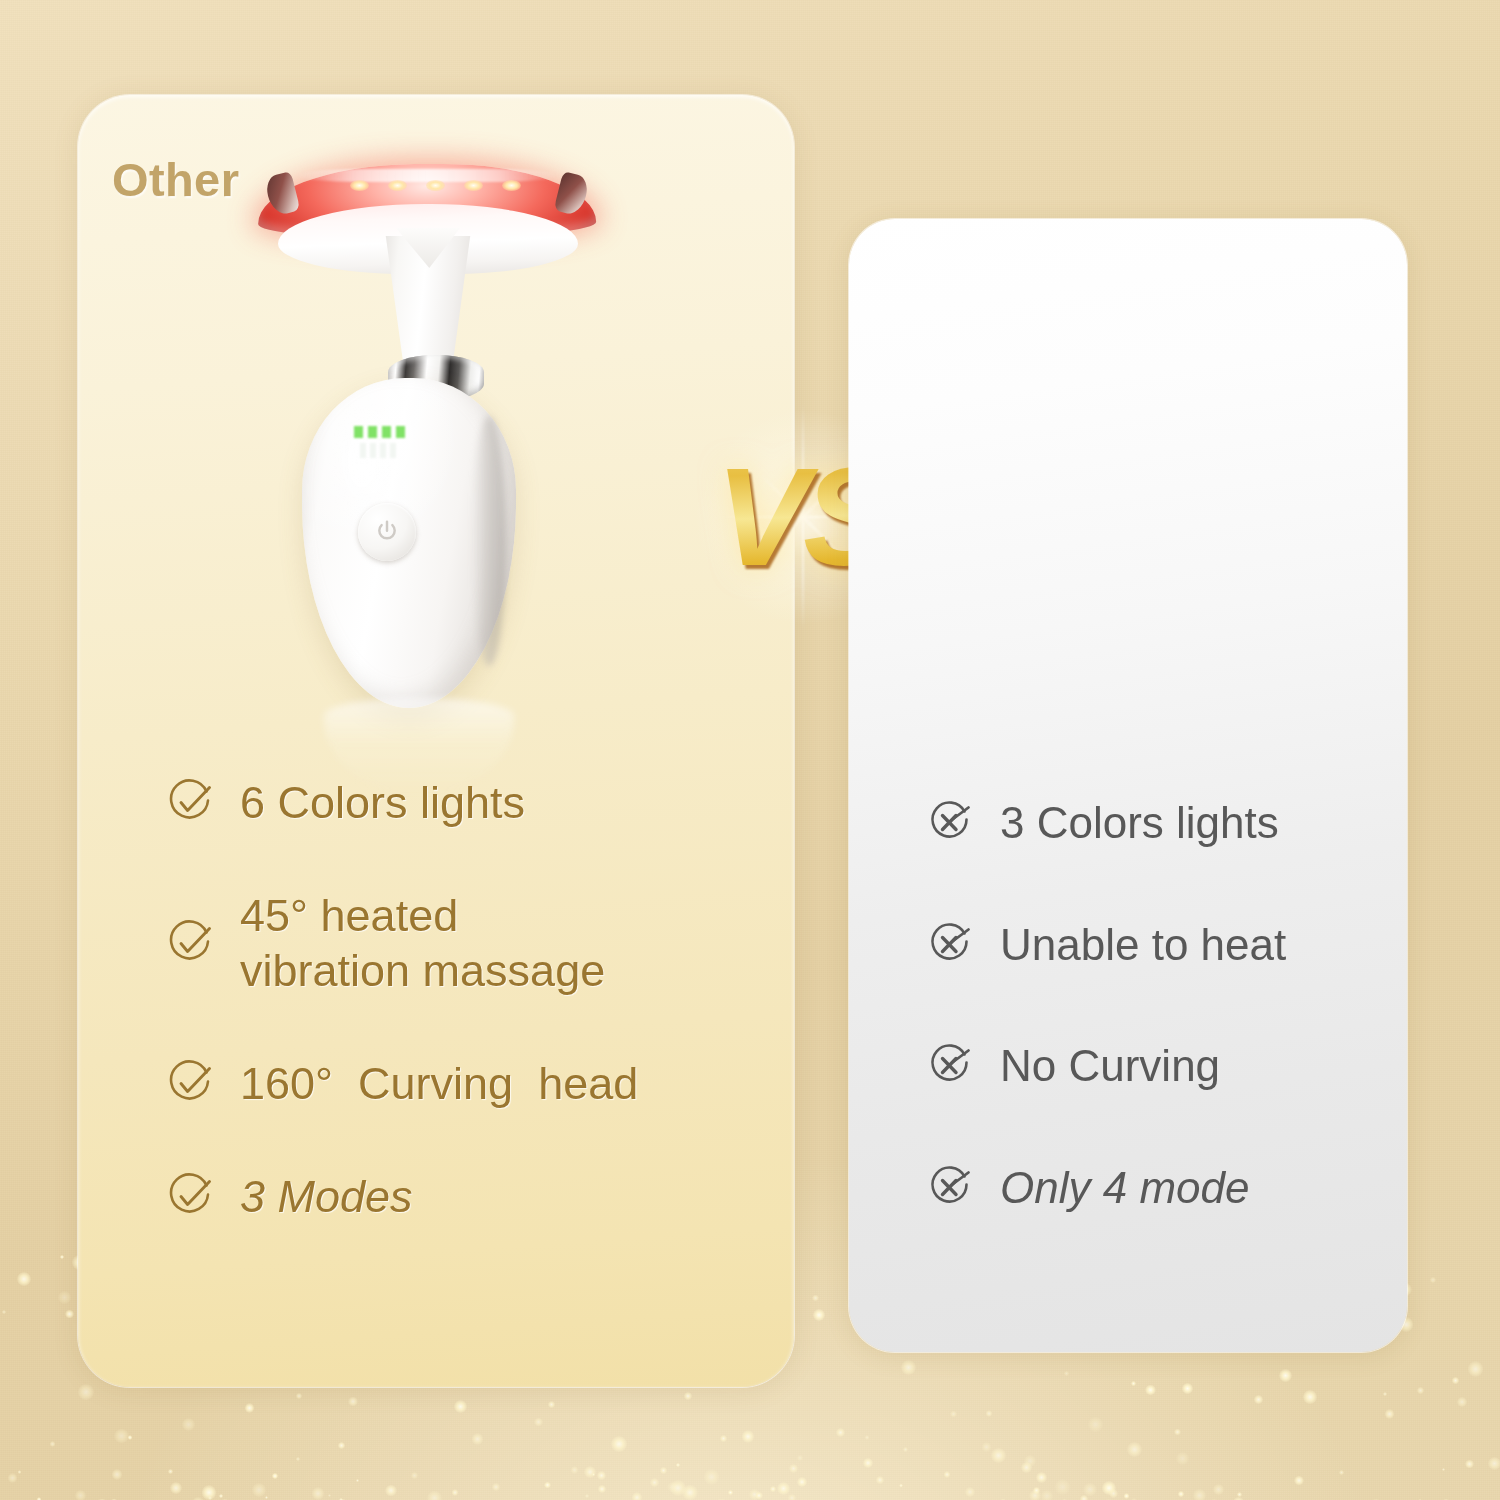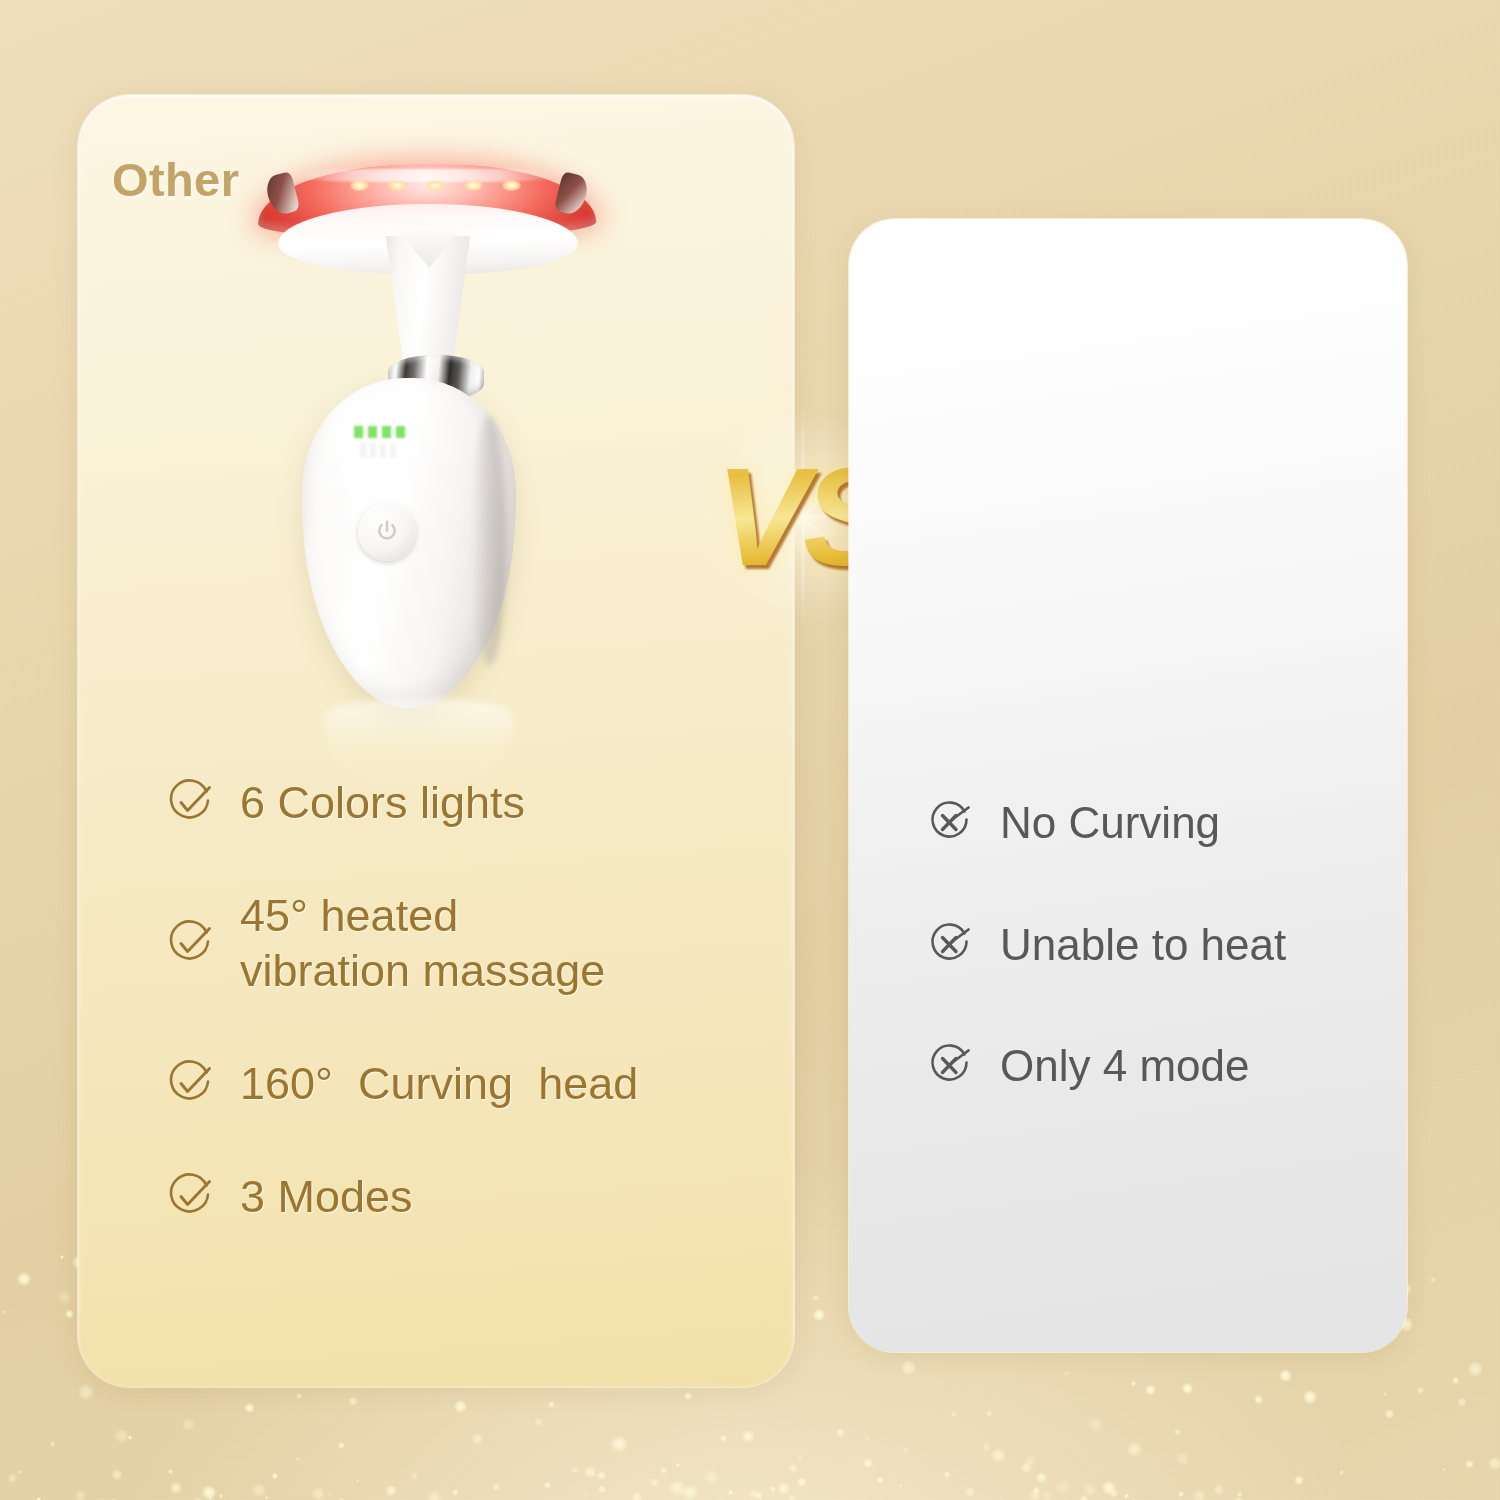--- a/index.html
+++ b/index.html
@@ -261,21 +261,21 @@
   #list-other { left: 926px; top: 796px; width: 440px; }
 
   .feat {
     display: flex;
     align-items: center;
     gap: 26px;
   }
   #list-ours  .feat { margin-bottom: 58px; }
   #list-other .feat { margin-bottom: 68px; }
   #list-ours  .feat:last-child,
-  #list-other .feat:last-child { margin-bottom: 0; }
+  #list-other .feat:last-child { margin-bottom: 0; font-style: italic; }
 
   .feat .ico { flex: 0 0 auto; width: 48px; height: 48px; }
   .feat .ico svg { width: 48px; height: 48px; display: block; }
 
   .feat .txt {
     font-size: 45px;
     line-height: 1.22;
     white-space: pre-wrap;
   }
   #list-ours .feat .txt {
@@ -602,31 +602,30 @@
     <div class="ray r3" style="transform:translate(-50%,-50%) rotate(45deg);"></div>
     <div class="ray r3" style="transform:translate(-50%,-50%) rotate(-45deg);"></div>
     <div class="vstext">VS</div>
   </div>
 
   <div id="card-other"></div>
 
 
   <div class="feat-list" id="list-other">
 
-
     <div class="feat">
       <span class="ico">
         <svg viewBox="0 0 48 48">
           <path d="M38.5 12.5 A17 17 0 1 0 40.5 20.5" fill="none" stroke="#585858" stroke-width="2.6" stroke-linecap="round"></path>
           <path d="M16.5 16.5 L30 30.5" fill="none" stroke="#585858" stroke-width="3.4" stroke-linecap="round"></path>
           <path d="M30 16.5 L16.5 30.5" fill="none" stroke="#585858" stroke-width="3.4" stroke-linecap="round"></path>
           <path d="M27 20 L42.5 8.5" fill="none" stroke="#585858" stroke-width="2.8" stroke-linecap="round"></path>
         </svg>
       </span>
-      <span class="txt">No Curving</span>
+      <span class="txt">3 Colors lights</span>
     </div>
 
     <div class="feat">
       <span class="ico">
         <svg viewBox="0 0 48 48">
           <path d="M38.5 12.5 A17 17 0 1 0 40.5 20.5" fill="none" stroke="#585858" stroke-width="2.6" stroke-linecap="round"></path>
           <path d="M16.5 16.5 L30 30.5" fill="none" stroke="#585858" stroke-width="3.4" stroke-linecap="round"></path>
           <path d="M30 16.5 L16.5 30.5" fill="none" stroke="#585858" stroke-width="3.4" stroke-linecap="round"></path>
           <path d="M27 20 L42.5 8.5" fill="none" stroke="#585858" stroke-width="2.8" stroke-linecap="round"></path>
         </svg>
@@ -636,17 +635,29 @@
 
     <div class="feat">
       <span class="ico">
         <svg viewBox="0 0 48 48">
           <path d="M38.5 12.5 A17 17 0 1 0 40.5 20.5" fill="none" stroke="#585858" stroke-width="2.6" stroke-linecap="round"></path>
           <path d="M16.5 16.5 L30 30.5" fill="none" stroke="#585858" stroke-width="3.4" stroke-linecap="round"></path>
           <path d="M30 16.5 L16.5 30.5" fill="none" stroke="#585858" stroke-width="3.4" stroke-linecap="round"></path>
           <path d="M27 20 L42.5 8.5" fill="none" stroke="#585858" stroke-width="2.8" stroke-linecap="round"></path>
         </svg>
       </span>
+      <span class="txt">No Curving</span>
+    </div>
+
+    <div class="feat">
+      <span class="ico">
+        <svg viewBox="0 0 48 48">
+          <path d="M38.5 12.5 A17 17 0 1 0 40.5 20.5" fill="none" stroke="#585858" stroke-width="2.6" stroke-linecap="round"></path>
+          <path d="M16.5 16.5 L30 30.5" fill="none" stroke="#585858" stroke-width="3.4" stroke-linecap="round"></path>
+          <path d="M30 16.5 L16.5 30.5" fill="none" stroke="#585858" stroke-width="3.4" stroke-linecap="round"></path>
+          <path d="M27 20 L42.5 8.5" fill="none" stroke="#585858" stroke-width="2.8" stroke-linecap="round"></path>
+        </svg>
+      </span>
       <span class="txt">Only 4 mode</span>
     </div>
   </div>
 
 </div>
 
 </body></html>

